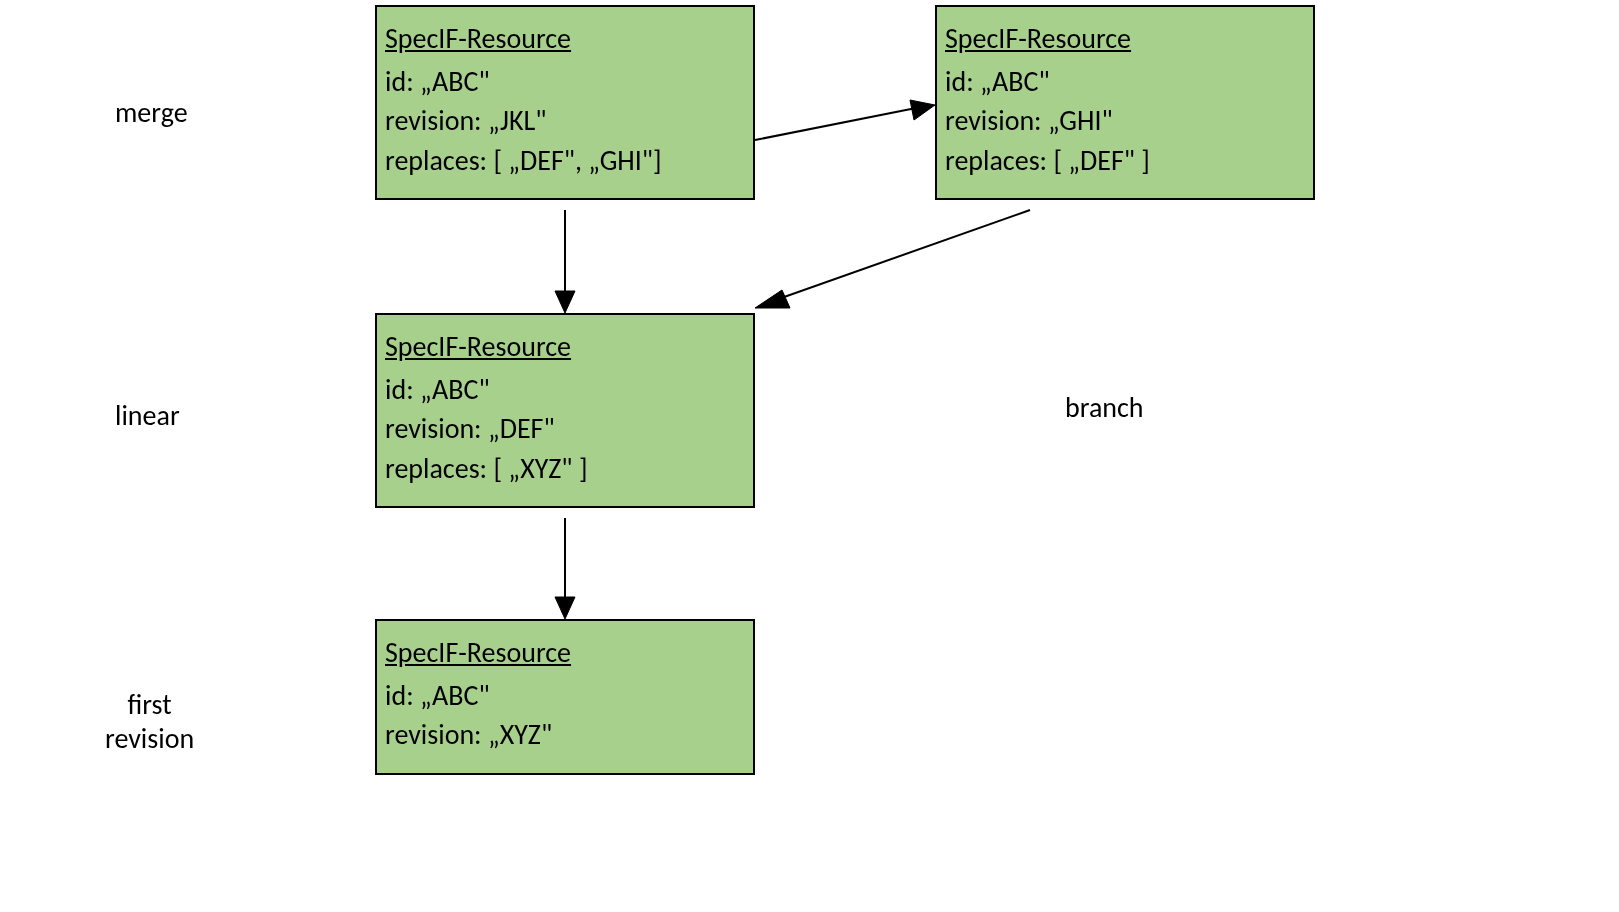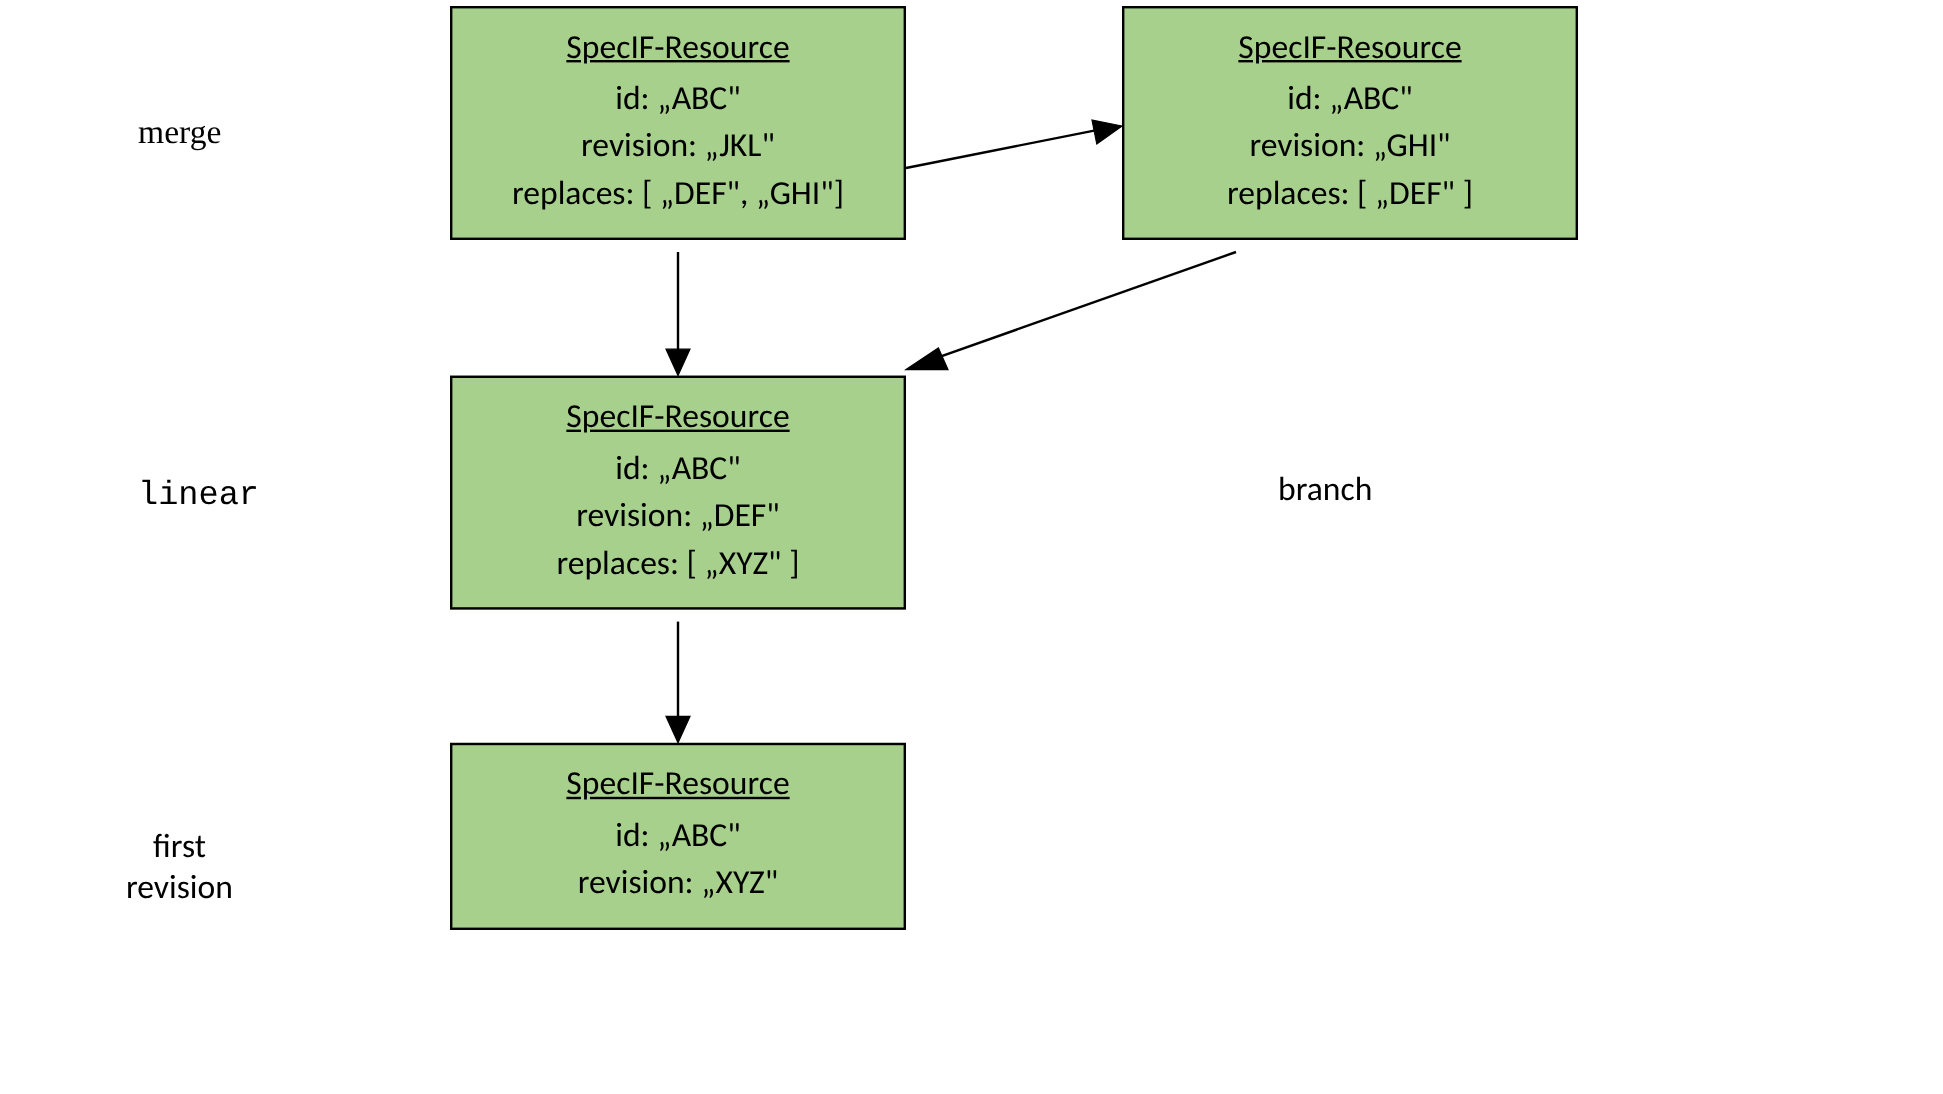--- a/index.html
+++ b/index.html
@@ -15,21 +15,21 @@
     position: relative;
     width: 1619px;
     height: 912px;
   }
   .box {
     position: absolute;
     width: 380px;
     box-sizing: border-box;
     background: #a8d08d;
     border: 2px solid #000;
-    text-align: center;
+    text-align: left;
     padding: 12px 8px 18px 8px;
   }
   .box .title {
     font-size: 28px;
     text-decoration: underline;
     margin-bottom: 4px;
     line-height: 1.4;
   }
   .box .line {
     font-size: 28px;
@@ -57,23 +57,23 @@
     fill: #000;
     stroke: #000;
     stroke-width: 1;
   }
 </style>
 </head>
 <body>
 
 <div class="canvas">
 
-  <div class="vlabel" style="left:115px; top:95px;font-family:Liberation Serif, serif;">merge</div>
+  <div class="vlabel" style="left:115px; top:95px;">merge</div>
 
-  <div class="vlabel" style="left:115px; top:398px;font-family:Liberation Mono, monospace;">linear</div>
+  <div class="vlabel" style="left:115px; top:398px;">linear</div>
 
   <div class="vlabel" style="left:105px; top:688px; line-height:1.2;">first
 revision</div>
 
   <div class="vlabel" style="left:1065px; top:390px;">branch</div>
 
   <div class="box" style="left:375px; top:5px;">
     <div class="title">SpecIF-Resource</div>
     <div class="line">id: „ABC"</div>
     <div class="line">revision: „JKL"</div>

